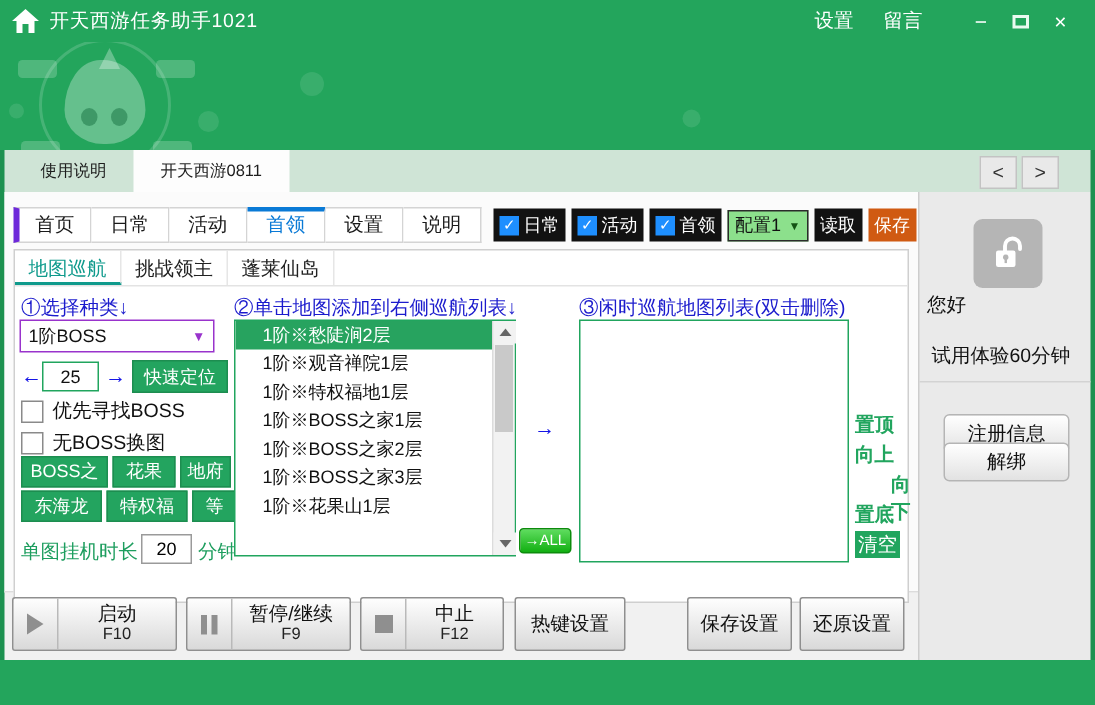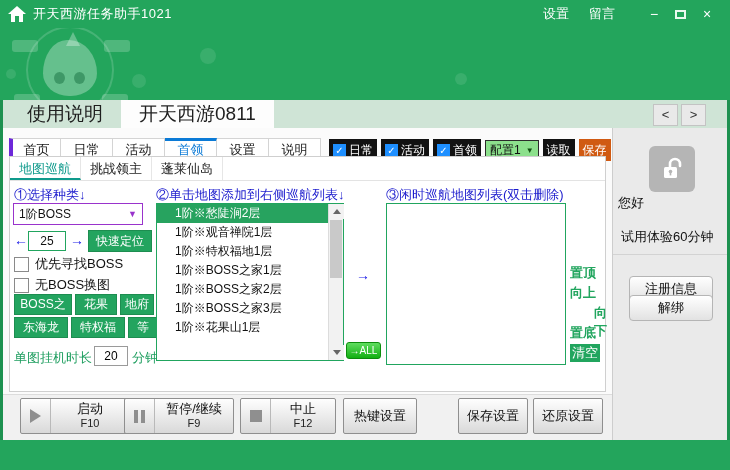--- a/index.html
+++ b/index.html
@@ -34,21 +34,21 @@
     border-bottom:14px solid rgba(255,255,255,.30); }
   .m-eye { position:absolute; top:58px; width:11px; height:12px; border-radius:50%;
     background:rgba(16,104,58,.45); }
   .m-tag { position:absolute; width:26px; height:12px; border-radius:3px;
     background:rgba(255,255,255,.20); }
   .m-dot { position:absolute; border-radius:50%; background:rgba(255,255,255,.10); }
 
   
   .tabstrip { position:absolute; top:100px; left:3px; width:724px; height:28px;
     background:#cfe4d6; display:flex; }
-  .doc-tab { height:28px; line-height:28px; padding:0 18px; font-size:19px; color:#1e1e1e; cursor:pointer; }
+  .doc-tab { height:28px; line-height:28px; padding:0 18px; font-size:11px; color:#1e1e1e; cursor:pointer; }
   .doc-tab.first { margin-left:6px; }
   .doc-tab.active { background:#fdfdfd; }
   .nav-btn { position:absolute; top:4px; width:25px; height:22px; background:#e9e9e9;
     border:1px solid #c3c3c3; text-align:center; line-height:20px; font-size:13px; color:#333; cursor:pointer; }
   .nav-prev { right:52px; } .nav-next { right:24px; }
 
   
   .main { position:absolute; top:128px; left:3px; width:609px; height:312px; background:#f1f1f1; }
   .upper { position:absolute; top:0; left:0; width:609px; height:267px;
     background:#fbfbfb; border-bottom:1px solid #dcdcdc; }
@@ -66,21 +66,21 @@
     line-height:13px; text-align:center; }
   .config-dd { height:21px; background:#8ce08c; border:1px solid #2b2b2b; font-size:12px;
     color:#111; display:flex; align-items:center; padding:0 4px; gap:5px; cursor:pointer; }
   .config-dd .dd-ar { font-size:8px; color:#145214; }
   .read-chip { height:22px; background:#121212; color:#fff; font-size:12px; line-height:22px;
     padding:0 4px; cursor:pointer; }
   .save-chip { height:22px; background:#d05a12; color:#fff; font-size:12px; line-height:22px;
     padding:0 4px; cursor:pointer; }
 
   
-  .pagebox { position:absolute; top:28px; left:6px; width:597px; height:236px;
+  .pagebox { position:absolute; top:38px; left:6px; width:597px; height:236px;
     background:#fff; border:1px solid #cfcfcf; }
   .subtabs { display:flex; height:24px; border-bottom:1px solid #e3e3e3; }
   .subtab { padding:0 9px; line-height:23px; font-size:13px; color:#222;
     border-right:1px solid #e6e6e6; cursor:pointer; }
   .subtab.active { color:#0f9a8c; border-bottom:2px solid #0f9a8c; }
 
   .step-label { position:absolute; font-size:13px; color:#1b1bcd; white-space:nowrap; }
 
   
   .type-select { position:absolute; left:3px; top:46px; width:130px; height:22px;
@@ -309,21 +309,21 @@
 
       <div class="rightlist"></div>
       <div class="ord-btn" style="top:107px;">置顶</div>
       <div class="ord-btn" style="top:127px;">向上</div>
       <div class="ord-btn" style="top:147px;margin-left:24px;">向下</div>
       <div class="ord-btn" style="top:167px;">置底</div>
       <div class="ord-btn fill" style="top:187px;">清空</div>
     </div>
   </div>
 
-  <div class="cbtn" style="left:5px; width:110px;margin-left:12px;">
+  <div class="cbtn" style="left:5px; width:110px;">
     <span class="ic">
         <span class="play-tri"></span>
       </span>
     <span class="lbl">
       <span>启动</span>
       <span class="key">F10</span>
     </span>
   </div>
   <div class="cbtn" style="left:121px; width:110px;">
     <span class="ic">

